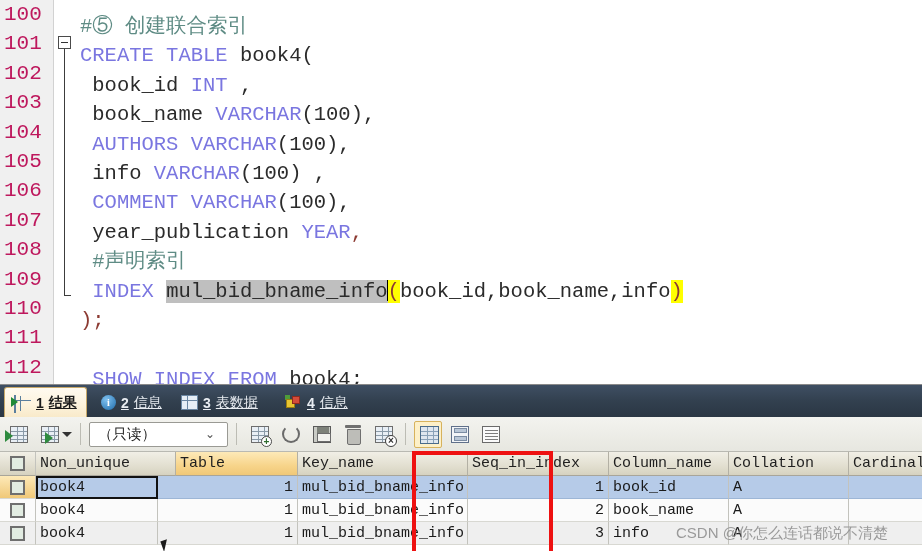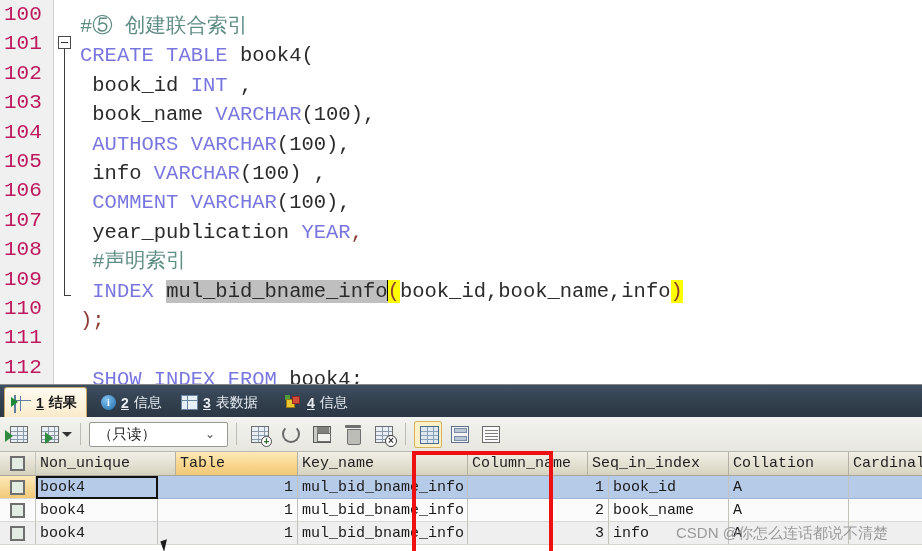--- a/index.html
+++ b/index.html
@@ -79,21 +79,21 @@
     display: flex; align-items: center; gap: 5px; padding: 0 9px;
     color: #e9edf2; font-size: 14px;
     font-family: "Liberation Sans", sans-serif;
   }
   .tab.active {
     background: linear-gradient(to bottom,#fffaf0 0%,#fdf3dd 55%,#f8e9c8 100%);
     color: #1b1b1b; border: 1px solid #c8a96a; border-bottom: none;
     border-radius: 3px 3px 0 0;
   }
   .tab .num { text-decoration: underline; font-weight: bold; }
-  .tab .lbl { font-weight: bold; }
+  .tab .lbl { font-weight: bold; text-decoration: underline; }
   .tab:not(.active) .lbl { font-weight: normal; }
 
   .ti { width: 17px; height: 15px; position: relative; flex: none; }
   .ti-grid { background:#cfe0ef; border:1px solid #5b7f9e; }
   .ti-grid:before{content:"";position:absolute;left:0;top:4px;width:100%;height:1px;background:#5b7f9e;}
   .ti-grid:after{content:"";position:absolute;left:6px;top:0;width:1px;height:100%;background:#5b7f9e;}
   .ti-arrow{position:absolute;left:-3px;top:1px;width:0;height:0;border-left:7px solid #1f8a36;border-top:5px solid transparent;border-bottom:5px solid transparent;}
   .ti-info{width:15px;height:15px;border-radius:50%;background:radial-gradient(circle at 35% 30%,#7fc1f0,#1f6cab);color:#fff;font-size:10px;font-weight:bold;text-align:center;line-height:15px;font-family:"Liberation Serif",serif;}
   .ti-tbl{background:#e6eef6;border:1px solid #6b87a3;}
   .ti-tbl:before{content:"";position:absolute;left:0;top:4px;width:100%;height:1px;background:#6b87a3;}
@@ -387,22 +387,22 @@
   </div>
 
   <div class="grid">
     <div class="grow ghead" id="grid-head">
         <div class="chk-col">
           <span class="chk"></span>
         </div>
         <div class="gcell" style="width: 140px;">Non_unique</div>
         <div class="gcell hl-col" style="width: 122px;">Table</div>
         <div class="gcell" style="width: 170px;">Key_name</div>
+        <div class="gcell" style="width: 141px;">Seq_in_index</div>
         <div class="gcell" style="width: 120px;">Column_name</div>
-        <div class="gcell" style="width: 141px;">Seq_in_index</div>
         <div class="gcell" style="width: 120px;">Collation</div>
         <div class="gcell" style="width: 109px;">Cardinality</div>
       </div>
     <div id="grid-body">
         <div class="grow rowsel">
           <div class="chk-col">
             <span class="chk"></span>
           </div>
           <div class="gcell cell-focus" style="width: 122px;">book4</div>
           <div class="gcell num" style="width: 140px;">1</div>

